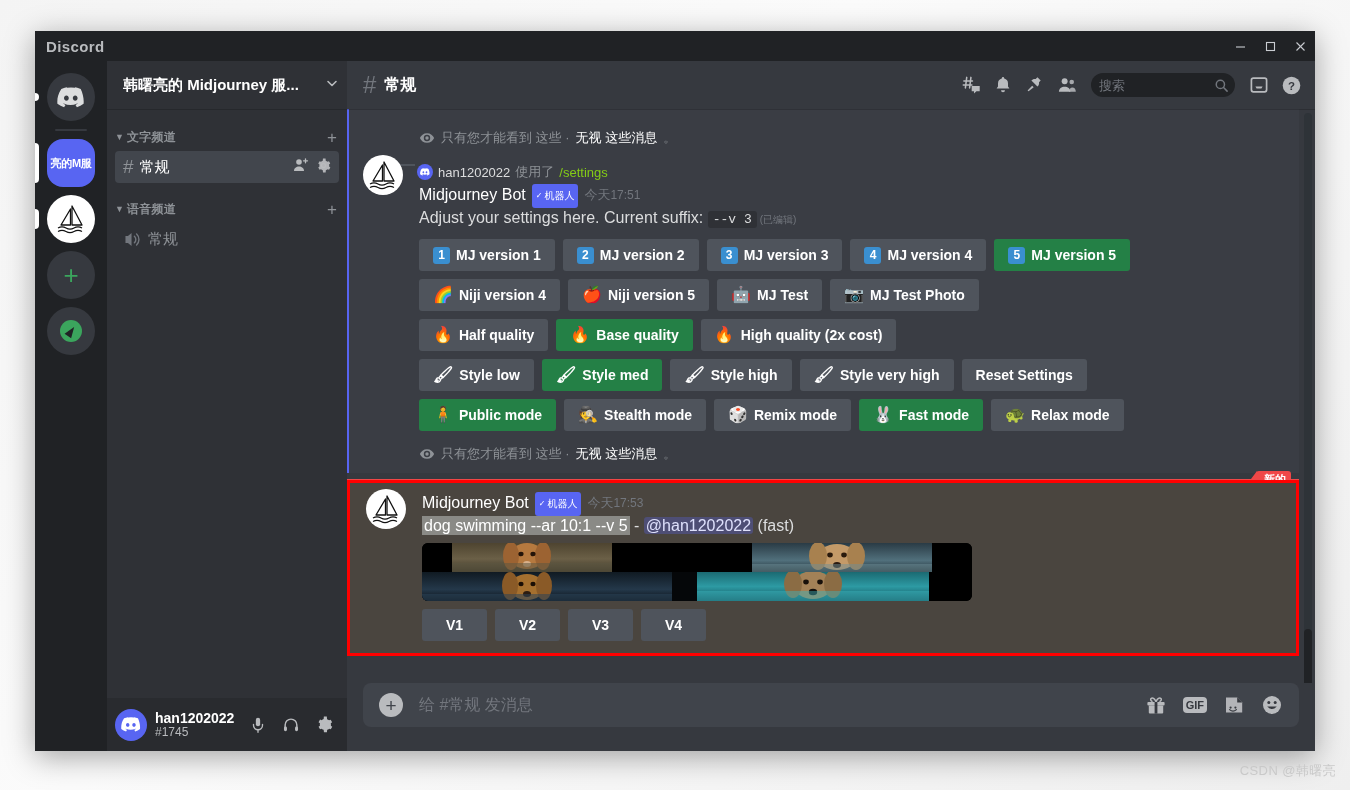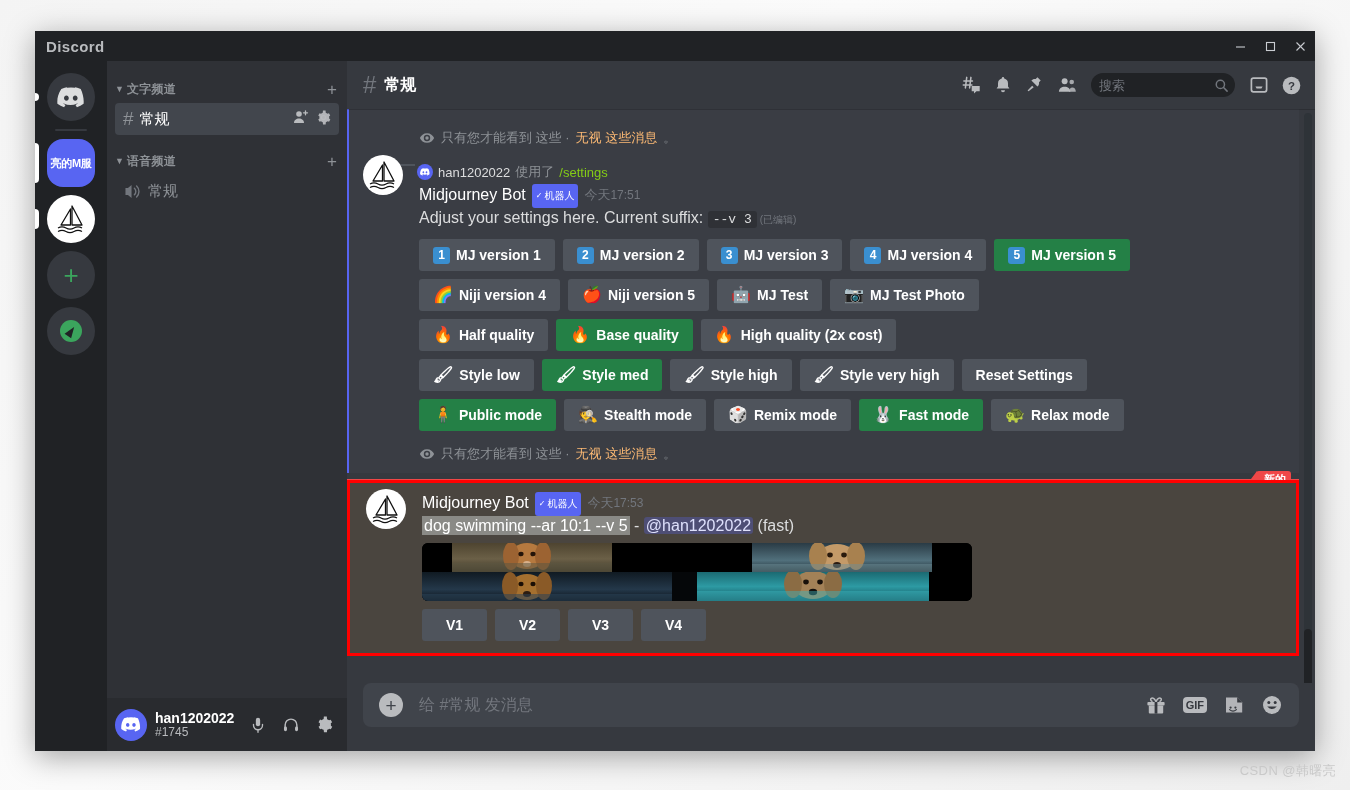--- a/index.html
+++ b/index.html
@@ -174,21 +174,21 @@
 
   .eph-block { background: #3a3d44; position: relative; }
   .eph-block::before {
     content: ""; position: absolute; left: 0; top: 0; bottom: 0;
     width: 2px; background: #5865f2;
   }
   .eph-note {
     display: flex; align-items: center; gap: 6px;
     padding: 6px 0 6px 72px; color: #8e9297; font-size: 13px;
   }
-  .eph-note a { color: #fdba74; text-decoration: none; cursor: pointer; }
+  .eph-note a { color: #ffffff; text-decoration: none; cursor: pointer; }
 
   .msg { position: relative; padding: 2px 48px 2px 72px; }
   .msg-av {
     position: absolute; left: 16px; top: 2px;
     width: 40px; height: 40px; border-radius: 50%; background: #fff;
     display: flex; align-items: center; justify-content: center; overflow: hidden;
   }
   .reply-line {
     position: absolute; left: 34px; top: 11px; width: 34px; height: 12px;
     border-left: 2px solid #4f545c; border-top: 2px solid #4f545c;
@@ -394,20 +394,28 @@
         <div class="rail-item">
           <div class="rail-icon dark">
             <div class="compass">
                 <i></i>
               </div>
           </div>
         </div>
       </div>
 
       <div class="chanbar">
+        <div class="guild-header">
+          <span class="guild-name">韩曙亮的 Midjourney 服...</span>
+          <span class="chev">
+            <svg width="14" height="14" viewBox="0 0 14 14">
+                <path d="M3 5.5 L7 9.5 L11 5.5" fill="none" stroke="currentColor" stroke-width="1.6" stroke-linecap="round" stroke-linejoin="round"></path>
+              </svg>
+          </span>
+        </div>
 
         <div class="chanlist">
 
           <div class="cat-row">
             <span class="cat-arrow">▼</span>
             <span class="cat-name">文字频道</span>
             <span class="cat-plus">+</span>
           </div>
           <div class="chan-row active">
             <span class="chan-hash">#</span>

